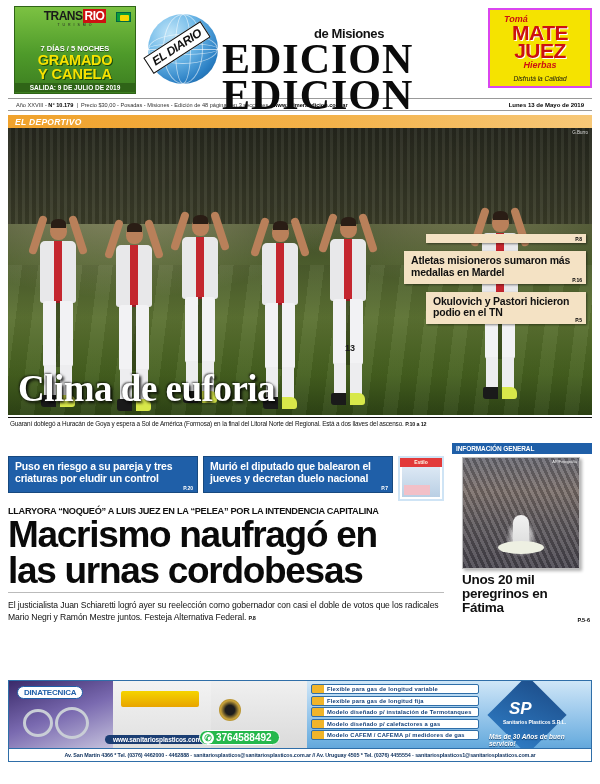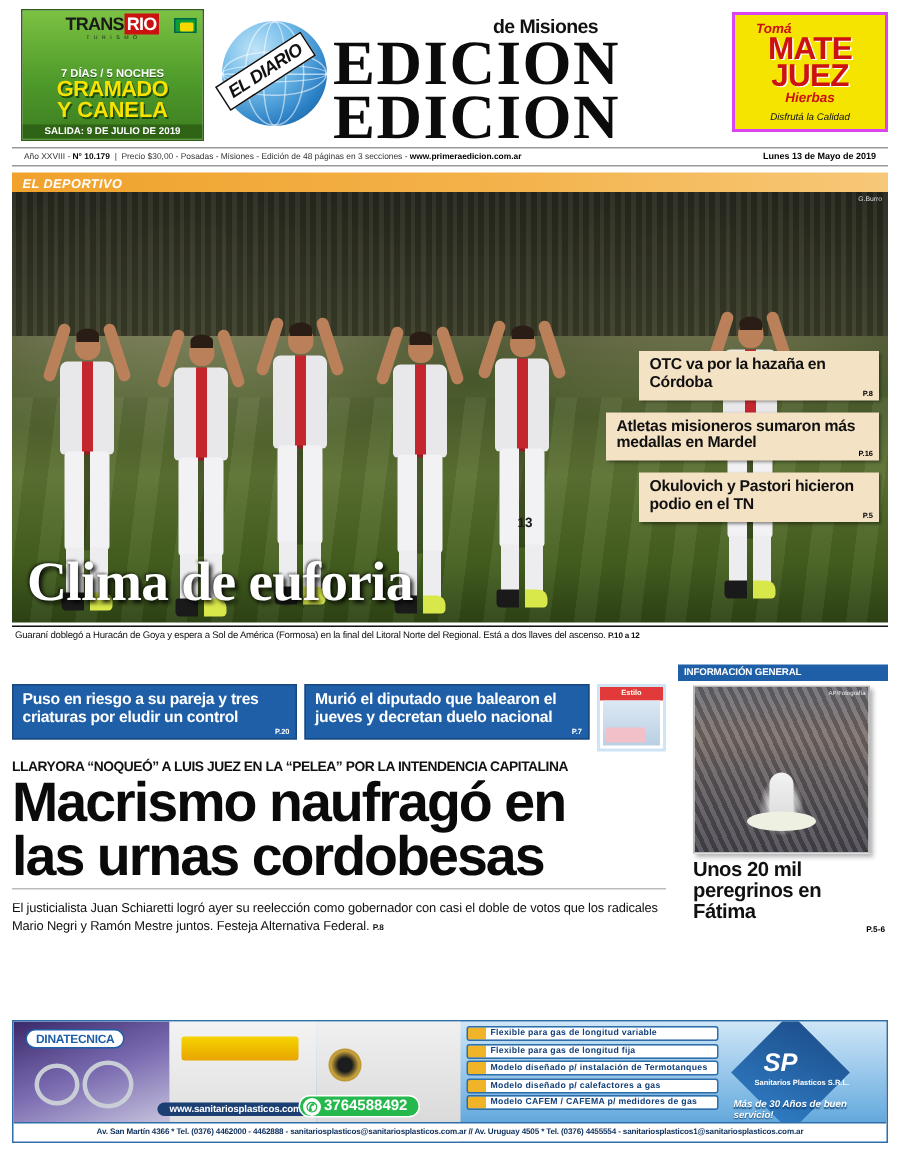--- a/index.html
+++ b/index.html
@@ -47,21 +47,21 @@
   .globe .eq { position: absolute; left: 0; right: 0; top: 50%; height: 1px; background: rgba(255,255,255,.6); }
   .eldiario-tag {
     position: absolute; left: 143px; top: 38px;
     background: #fff; border: 1px solid #111;
     transform: rotate(-33deg);
     padding: 1px 5px 2px 5px;
     font-size: 12px; font-weight: bold; font-style: italic;
     letter-spacing: -0.5px; color: #111; z-index: 5;
   }
 
-  .title-block { margin-left: 4px; margin-top: 4px; text-align: center; }
+  .title-block { margin-left: 4px; margin-top: 20px; }
   .de-misiones { font-size: 13px; font-weight: bold; color: #111; letter-spacing: -0.4px; margin-left: 92px; }
   .primera, .edicion {
     font-family: "Liberation Serif", serif;
     font-weight: bold; color: #0b0b0b;
     font-size: 42px; line-height: 0.82; letter-spacing: 1px;
   }
   .primera { margin-top: 1px; }
   .edicion { margin-top: 2px; }
 
   .mate-ad {
@@ -366,21 +366,20 @@
         <div class="torso"></div>
         <div class="legs"></div>
         <div class="socks"></div>
         <div class="boots"></div>
       </div>
 
       <div class="sport-headline">Clima de euforia</div>
 
       <div class="sport-teasers">
         <div class="teaser">
-          <div class="t-text">OTC va por la hazaña en Córdoba</div>
           <div class="t-page">P.8</div>
         </div>
         <div class="teaser wide">
           <div class="t-text">Atletas misioneros sumaron más medallas en Mardel</div>
           <div class="t-page">P.16</div>
         </div>
         <div class="teaser">
           <div class="t-text">Okulovich y Pastori hicieron podio en el TN</div>
           <div class="t-page">P.5</div>
         </div>

